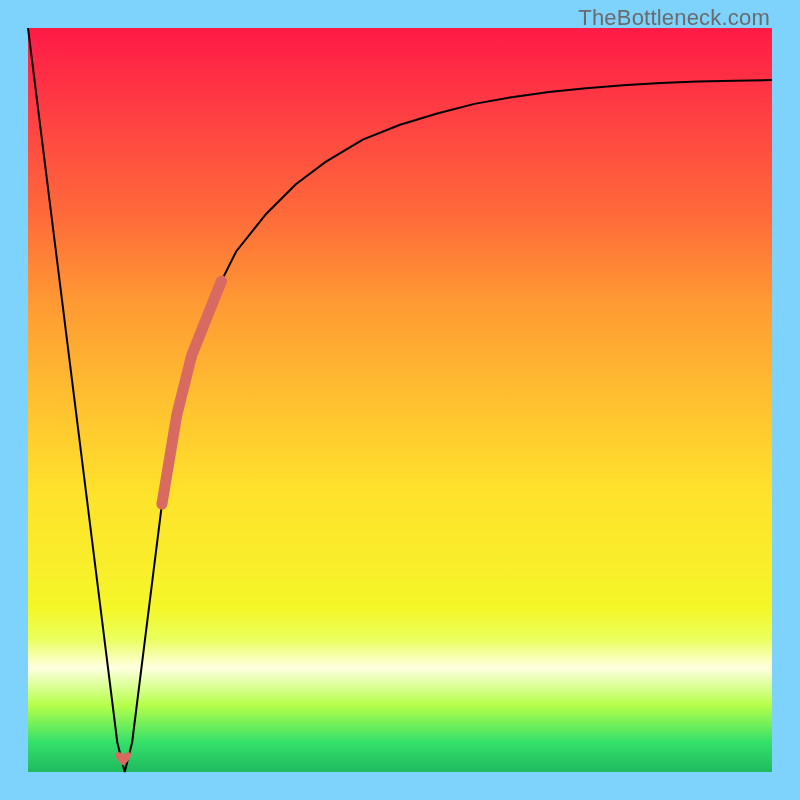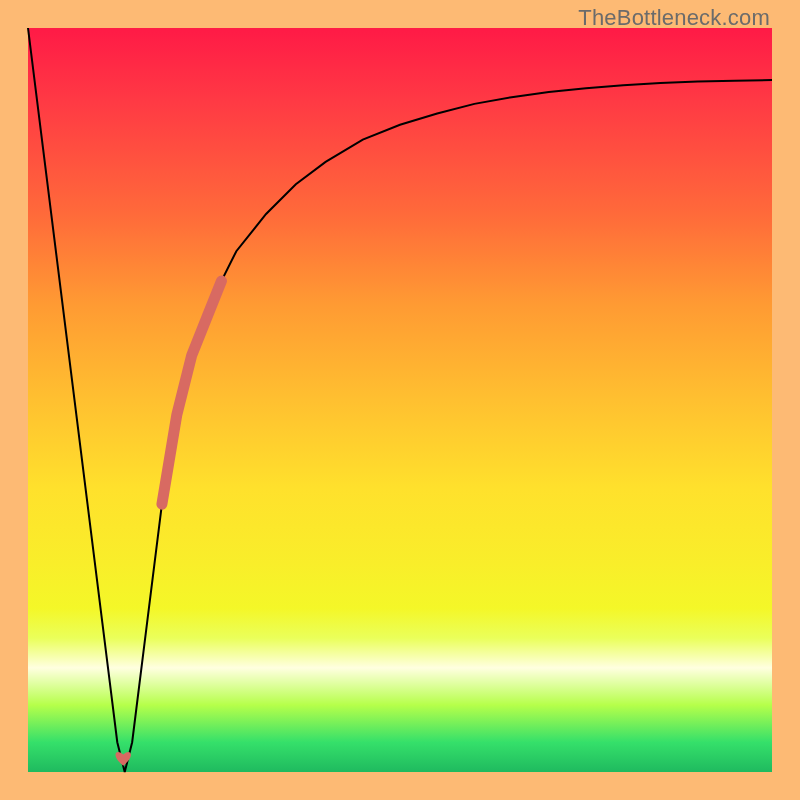--- a/index.html
+++ b/index.html
@@ -8,21 +8,21 @@
     width: 800px;
     height: 800px;
     overflow: hidden;
     background: #000;
     font-family: Arial, Helvetica, sans-serif;
   }
   .frame {
     position: relative;
     width: 800px;
     height: 800px;
-    background: #fdba74;
+    background: #7dd3fc;
   }
   .plot-area {
     position: absolute;
     left: 28px;
     top: 28px;
     width: 744px;
     height: 744px;
     
     background: linear-gradient(
       to bottom,

